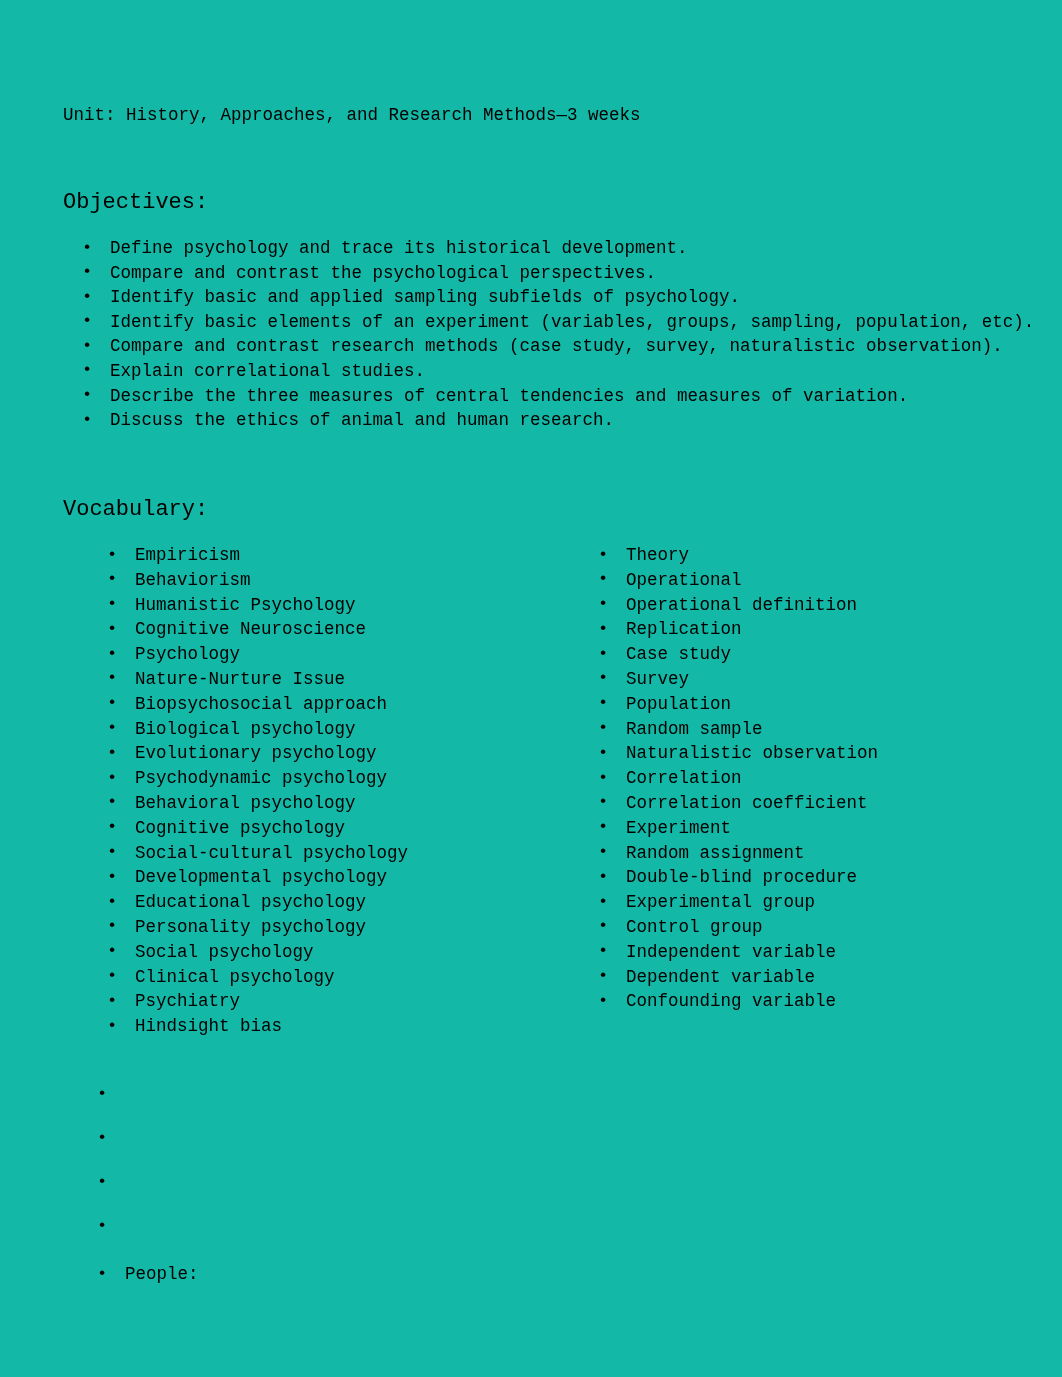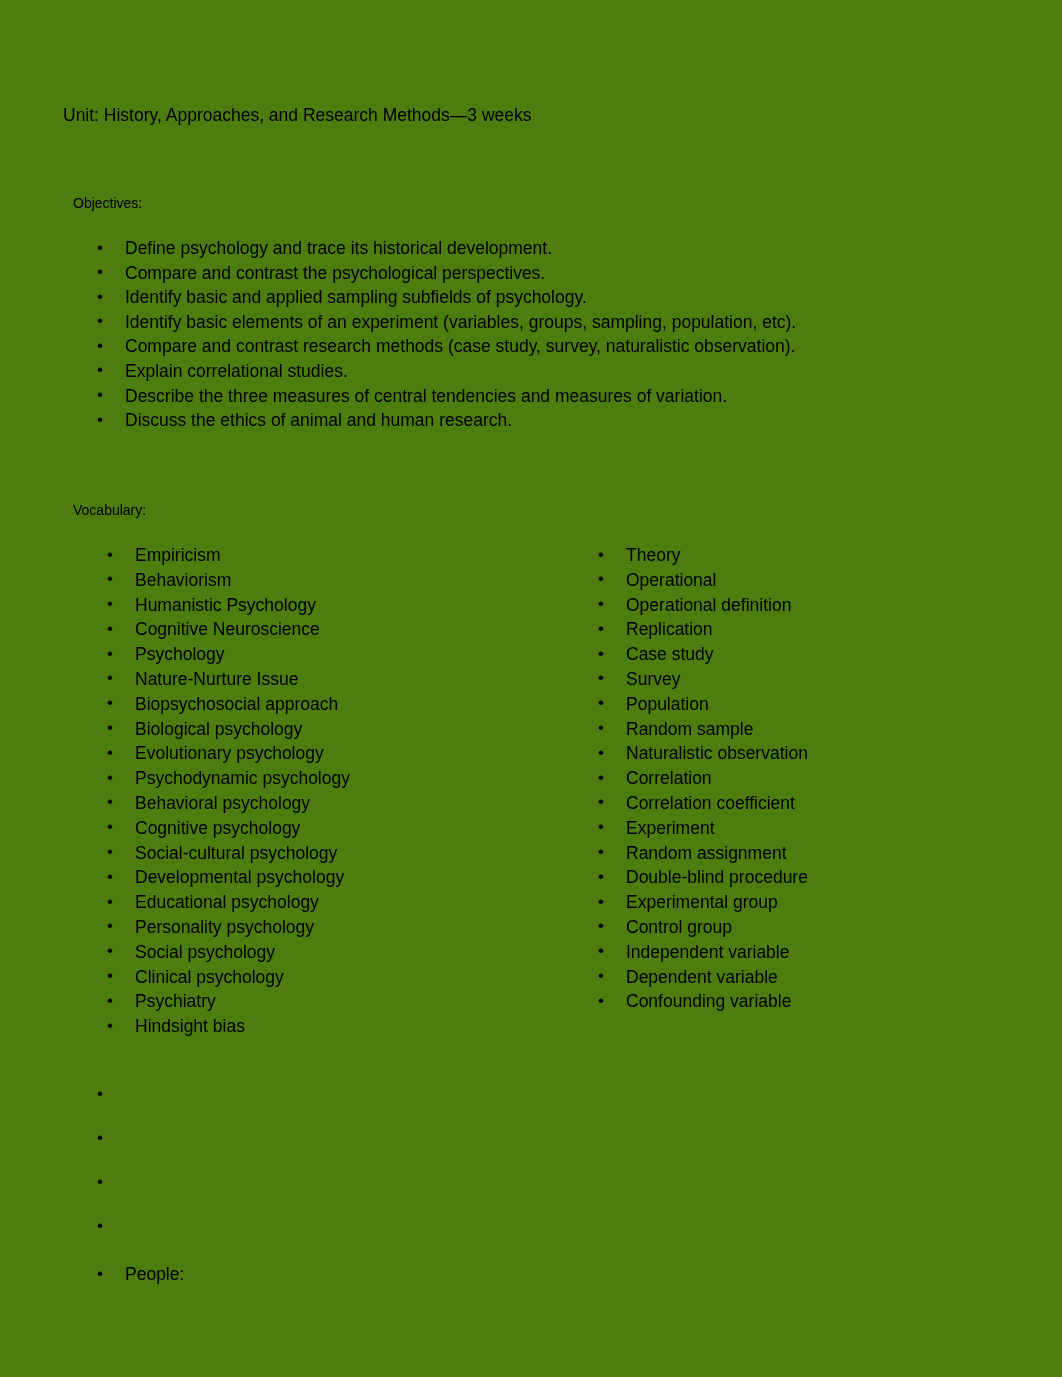--- a/index.html
+++ b/index.html
@@ -13,40 +13,41 @@
     width: 1062px;
     height: 1377px;
     font-family: "Liberation Sans", sans-serif;
     color: #000000;
     -webkit-font-smoothing: antialiased;
   }
   .page {
     position: relative;
     width: 1062px;
     height: 1377px;
-    background: #4d7c0f;
+    background: #14b8a6;
     padding: 0;
     overflow: hidden;
+    font-family: Liberation Mono, monospace;
   }
 
   
   .doc-title {
     position: absolute;
     left: 63px;
     top: 103px;
     font-size: 17.5px;
     line-height: 24px;
     white-space: nowrap;
   }
 
   
   .section-heading {
     position: absolute;
-    left: 73px;
-    font-size: 14px;
+    left: 63px;
+    font-size: 22px;
     line-height: 24px;
   }
   #objectives-heading { top: 191px; }
   #vocabulary-heading { top: 498px; }
 
   
   ul.bullets {
     list-style: none;
     margin: 0;
     padding: 0;
@@ -64,21 +65,21 @@
     left: 0px;
     top: -0.5px;
     font-size: 17px;
     line-height: 24.6px;
     color: #000;
   }
 
   
   #objectives-list {
     position: absolute;
-    left: 97px;
+    left: 82px;
     top: 236px;
     width: 830px;
   }
   #objectives-list > li { line-height: 24.6px; }
 
   
   .vocab-columns {
     position: absolute;
     left: 0;
     top: 543px;

